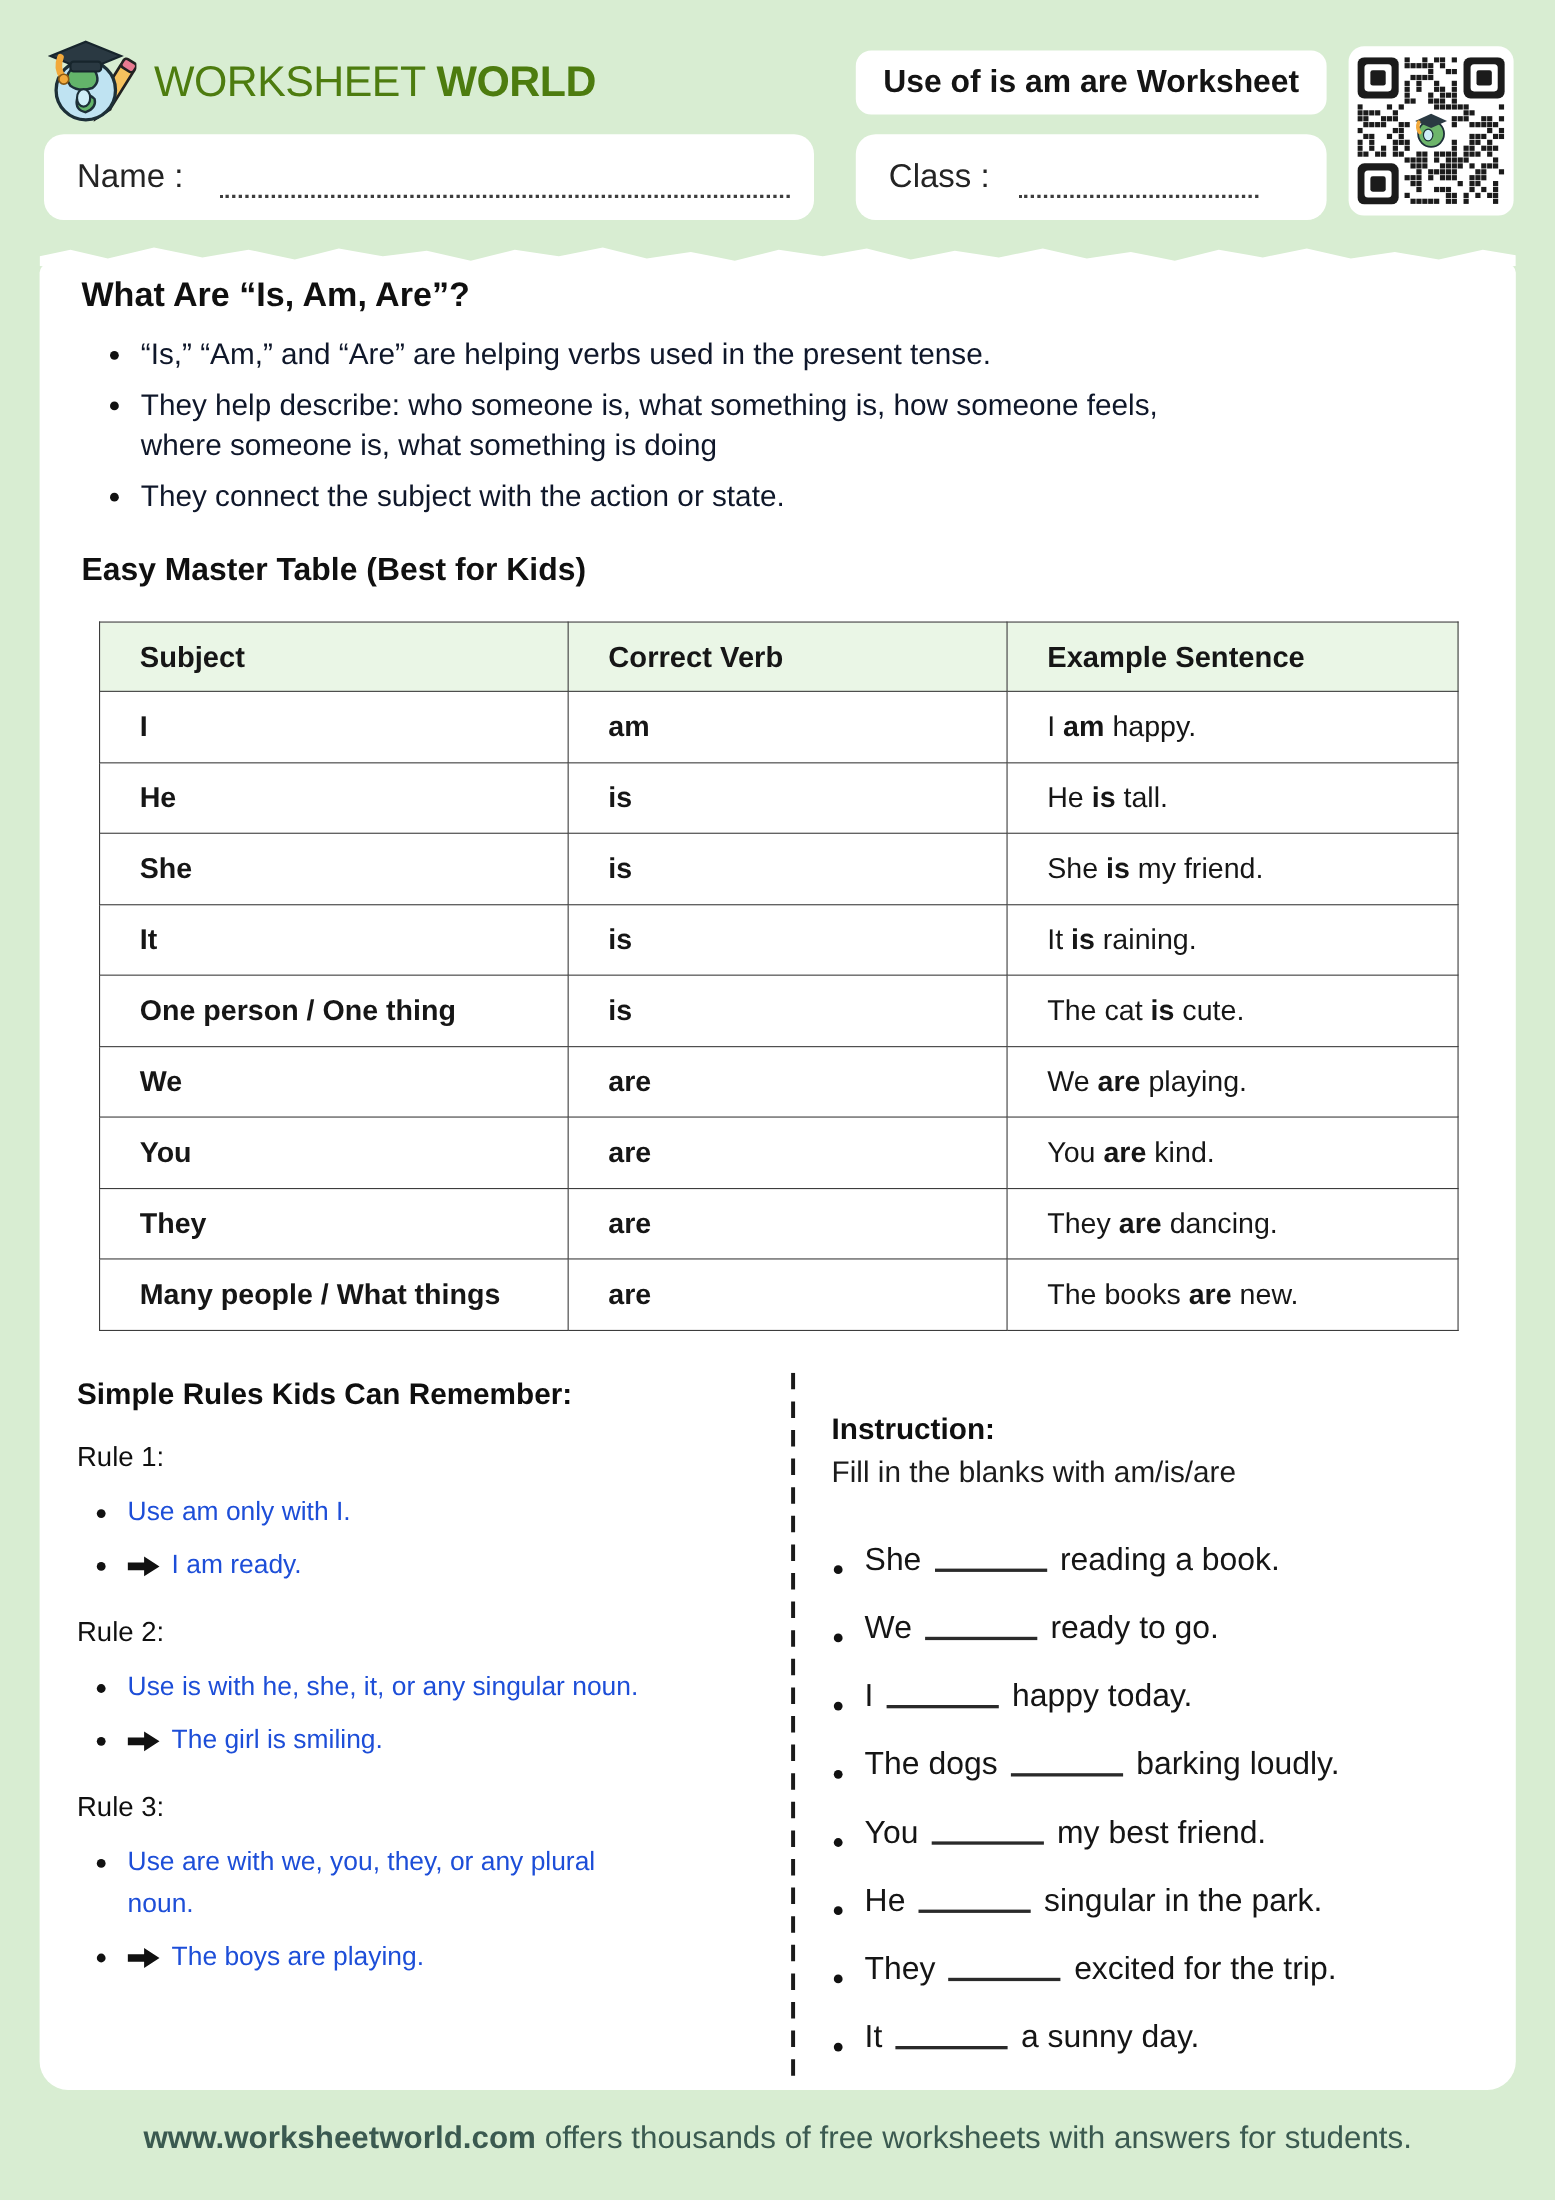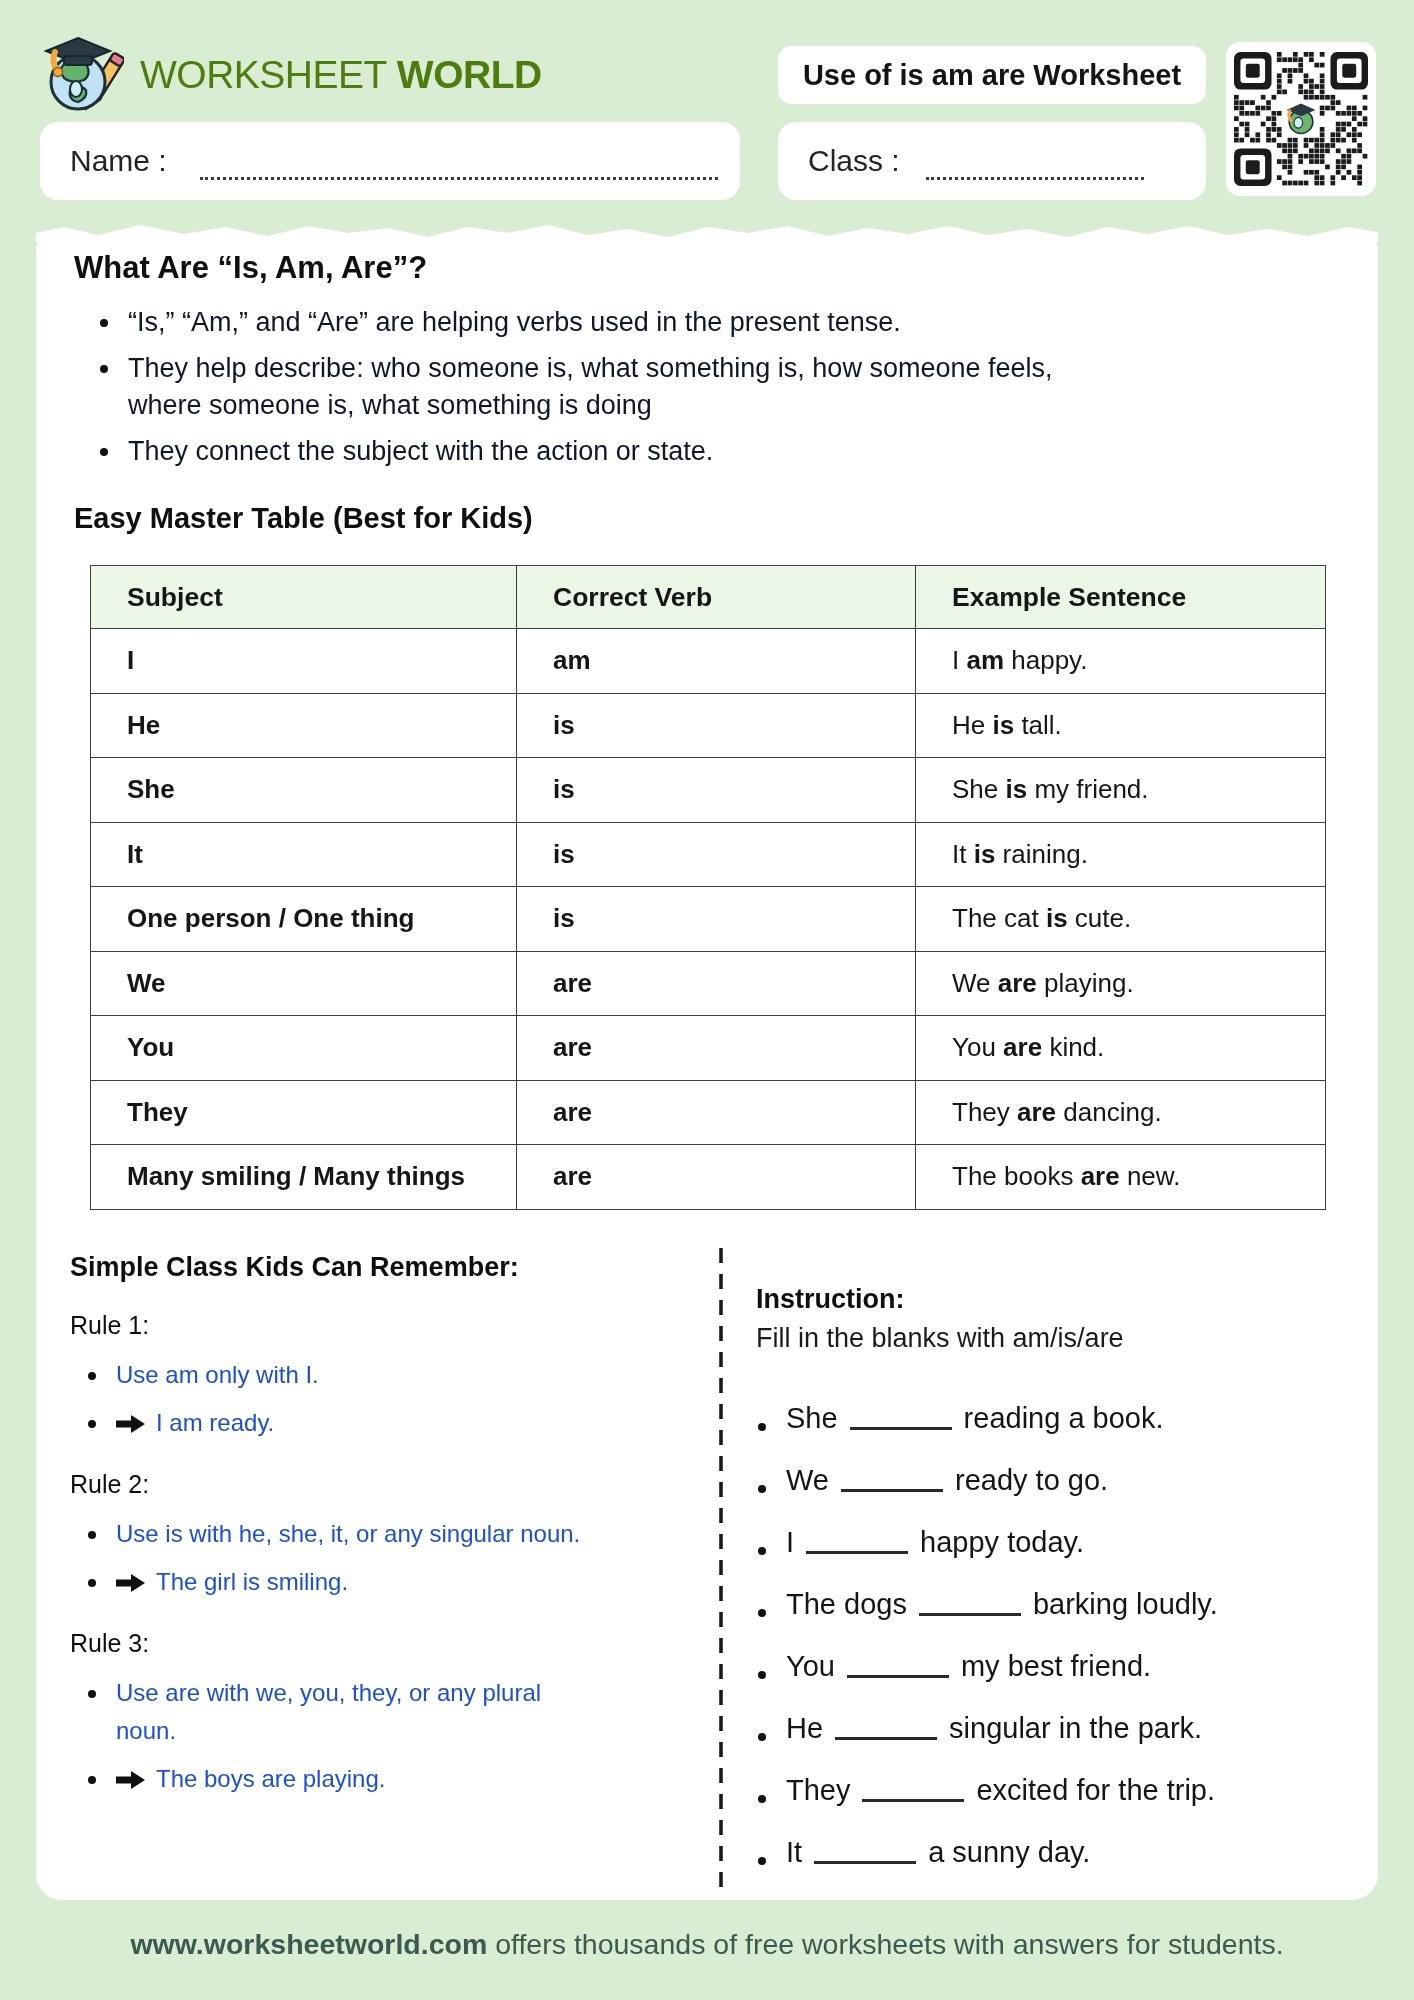--- a/index.html
+++ b/index.html
@@ -433,29 +433,29 @@
       <td class="c-subject">You</td>
       <td class="c-verb">are</td>
       <td class="c-example"><span>You </span><b>are</b><span> kind.</span></td>
     </tr>
     <tr>
       <td class="c-subject">They</td>
       <td class="c-verb">are</td>
       <td class="c-example"><span>They </span><b>are</b><span> dancing.</span></td>
     </tr>
     <tr>
-      <td class="c-subject">Many smiling / Many things</td>
+      <td class="c-subject">Many people / What things</td>
       <td class="c-verb">are</td>
       <td class="c-example"><span>The books </span><b>are</b><span> new.</span></td>
     </tr>
   </tbody>
     </table>
 
   <div class="rules">
-    <h3>Simple Class Kids Can Remember:</h3>
+    <h3>Simple Rules Kids Can Remember:</h3>
 
     <div class="rule-title">Rule 1:</div>
     <ul class="rule-list">
       <li>
           <span class="dot"></span>
           <span>Use am only with I.</span>
         </li>
       <li>
           <span class="dot"></span>
           <svg class="arrow-icon" width="30" height="22" viewBox="0 0 30 22">

